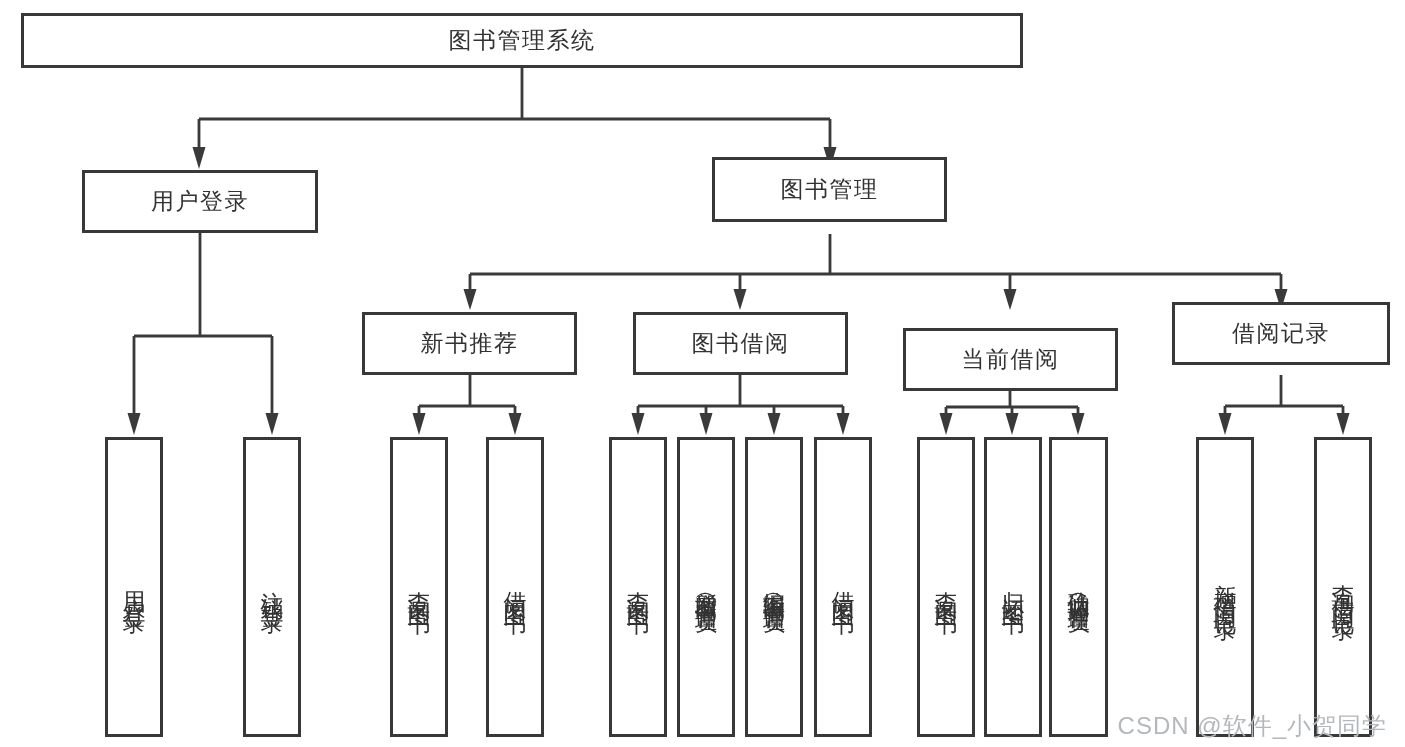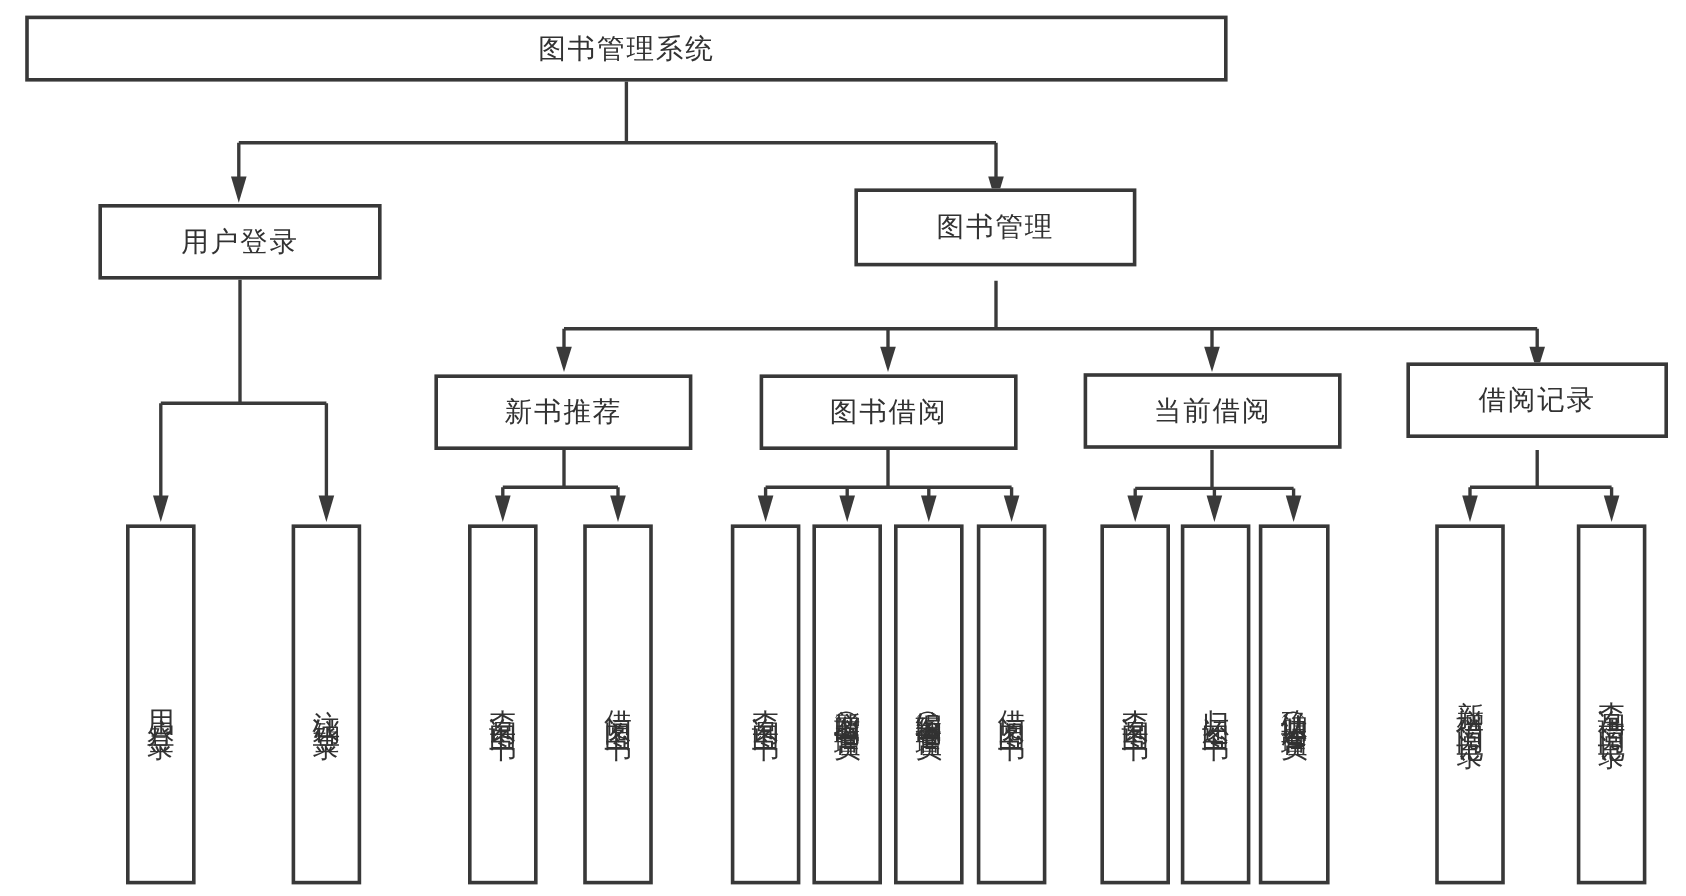--- a/index.html
+++ b/index.html
@@ -89,21 +89,21 @@
   <div class="node h" style="left:712px;top:157px;width:235px;height:65px">
     <span>图书管理</span>
   </div>
 
   <div class="node h" style="left:633px;top:312px;width:215px;height:63px">
     <span>图书借阅</span>
   </div>
   <div class="node h" style="left:362px;top:312px;width:215px;height:63px">
     <span>新书推荐</span>
   </div>
-  <div class="node h" style="left:903px;top:311px;width:215px;height:63px">
+  <div class="node h" style="left:903px;top:328px;width:215px;height:63px">
     <span>当前借阅</span>
   </div>
   <div class="node h" style="left:1172px;top:302px;width:218px;height:63px">
     <span>借阅记录</span>
   </div>
 
   <div class="node v" style="left:105px;top:437px;width:58px;height:300px">
     <span class="vtext">用户登录</span>
   </div>
   <div class="node v" style="left:243px;top:437px;width:58px;height:300px">
@@ -140,13 +140,14 @@
     <span class="vtext">确认归还（管理员）</span>
   </div>
 
   <div class="node v" style="left:1196px;top:437px;width:58px;height:300px">
     <span class="vtext">新增借阅记录</span>
   </div>
   <div class="node v" style="left:1314px;top:437px;width:58px;height:300px">
     <span class="vtext">查询借阅记录</span>
   </div>
 
+  <div class="watermark">CSDN @软件_小贺同学</div>
 </div>
 
 </body></html>

